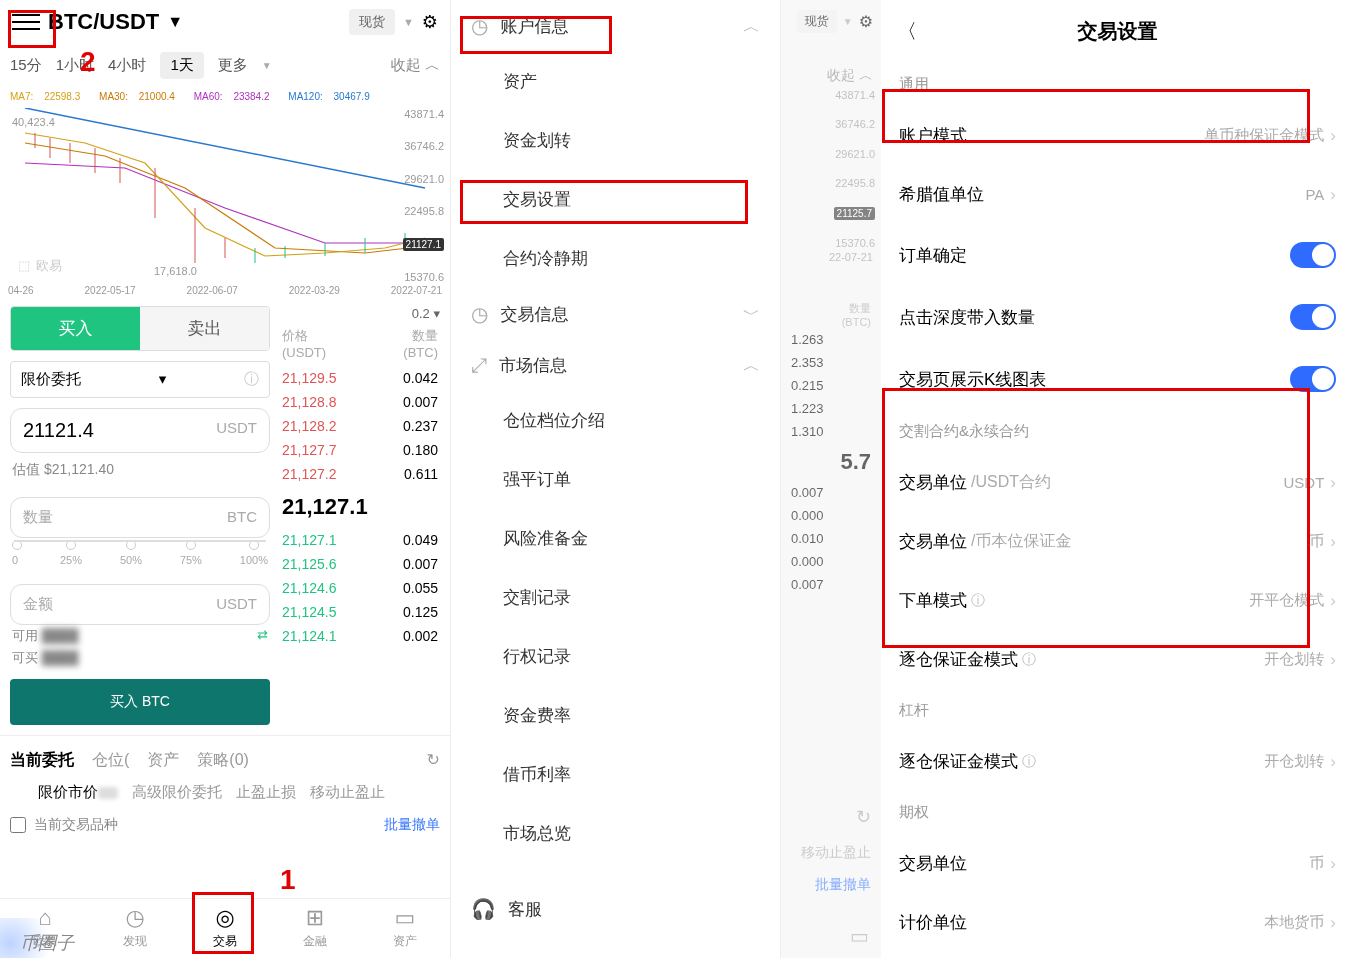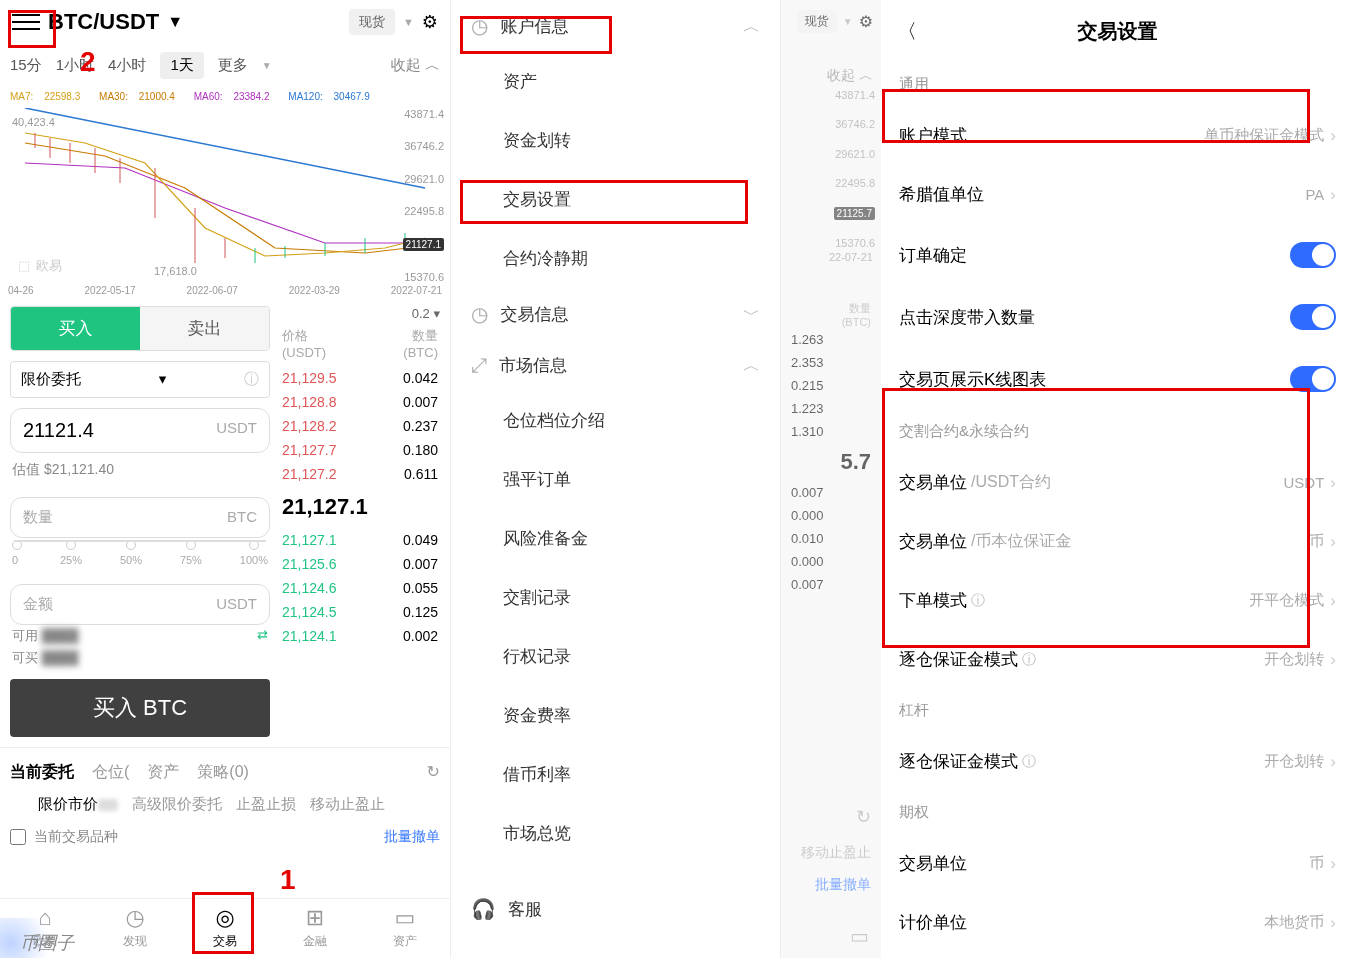--- a/index.html
+++ b/index.html
@@ -44,21 +44,21 @@
 .inp .lbl { color: #aaa; font-size: 15px; }
 .inp .unit { color: #aaa; font-size: 15px; }
 .inp .val { font-size: 20px; }
 .est { color: #888; font-size: 14px; padding: 8px 2px; }
 .slider { display: flex; justify-content: space-between; font-size: 11px; color: #aaa; padding: 8px 2px; position: relative; }
 .slider::before { content: ""; position: absolute; top: 2px; left: 4px; right: 4px; height: 2px; background: #ddd; }
 .slider span::before { content: ""; display: block; width: 8px; height: 8px; border: 1px solid #ccc; border-radius: 50%; background: #fff; margin: -6px auto 4px; }
 .avail { font-size: 13px; color: #888; padding: 2px; display: flex; justify-content: space-between; }
 .avail .blur { filter: blur(3px); }
 .swapicon { color: #1fc481; }
-.buy-btn { margin-top: 10px; background: #404040; color: #fff; text-align: center; padding: 14px; border-radius: 4px; font-size: 22px; }
+.buy-btn { margin-top: 10px; background: #0f766e; color: #fff; text-align: center; padding: 14px; border-radius: 4px; font-size: 14px; }
 .ob-hdr { display: flex; justify-content: space-between; font-size: 13px; color: #aaa; padding: 0 2px 6px; align-items: center; }
 .ob-scale { text-align: right; font-size: 13px; color: #666; padding-bottom: 6px; }
 .ob-row { display: flex; justify-content: space-between; font-size: 14px; padding: 4px 2px; }
 .ask .p { color: #e05555; }
 .bid .p { color: #1fc481; }
 .mid { font-size: 22px; font-weight: 700; padding: 8px 2px; }
 .tabs2 { display: flex; padding: 14px 10px 6px; gap: 18px; font-size: 16px; color: #999; border-top: 1px solid #eee; }
 .tabs2 .act { color: #000; font-weight: 600; }
 .tabs2 .blur { width: 28px; height: 14px; background: #ddd; filter: blur(2px); border-radius: 4px; }
 .tabs2 .clock { margin-left: auto; }

